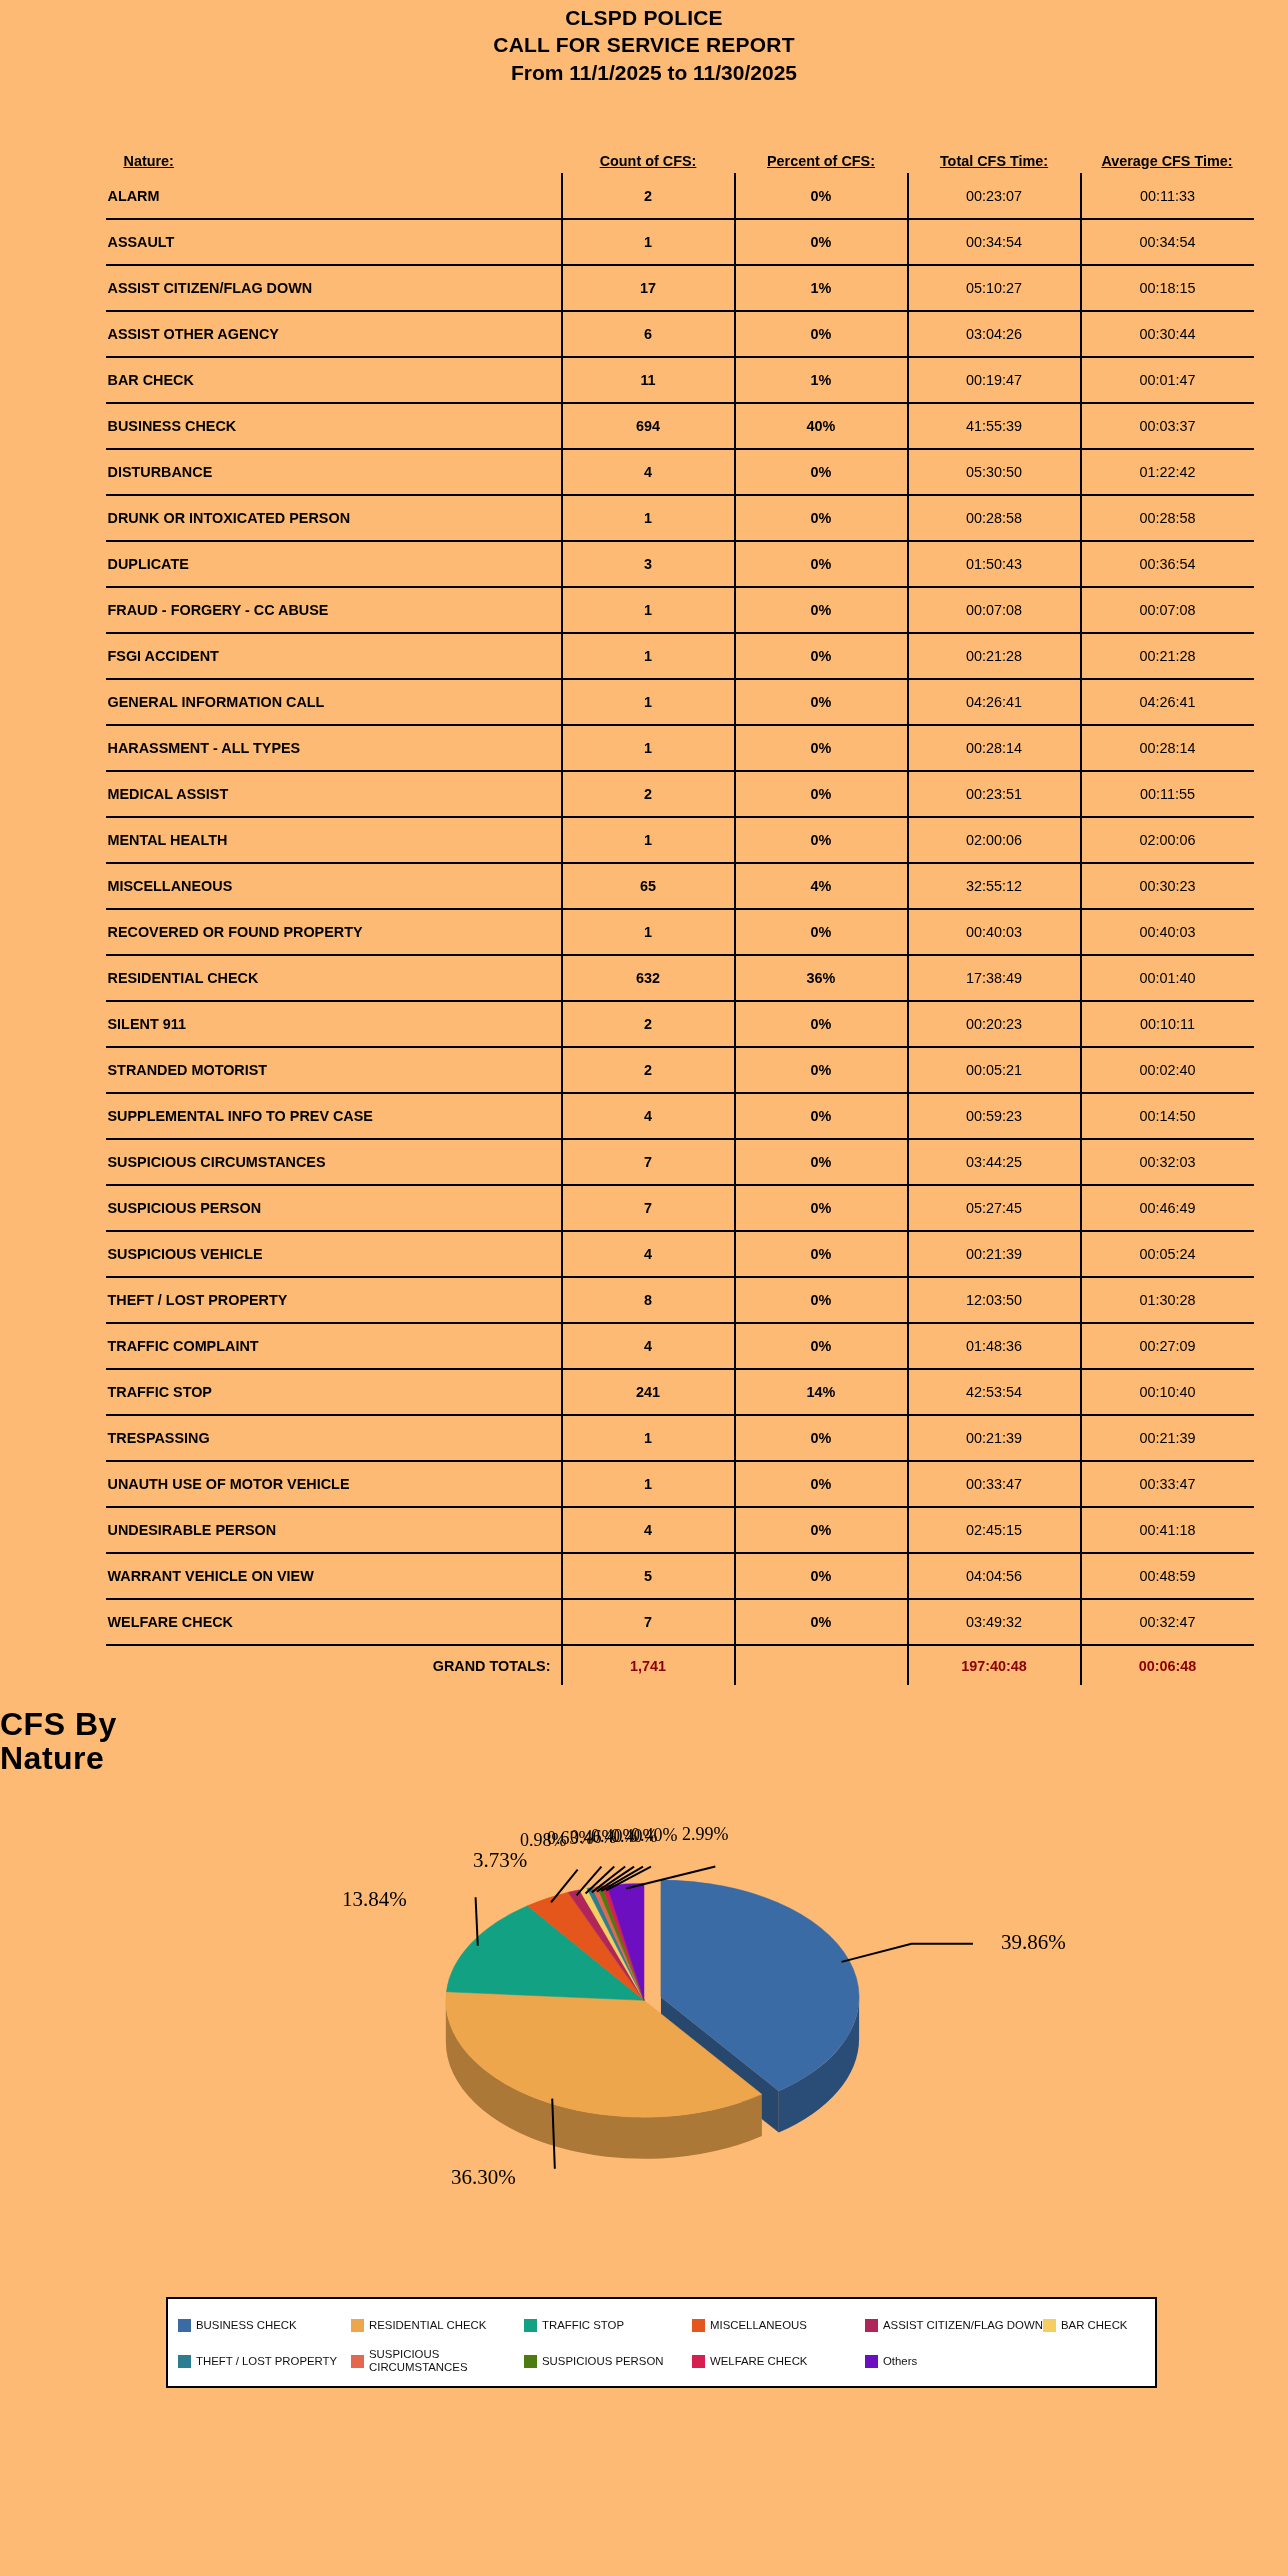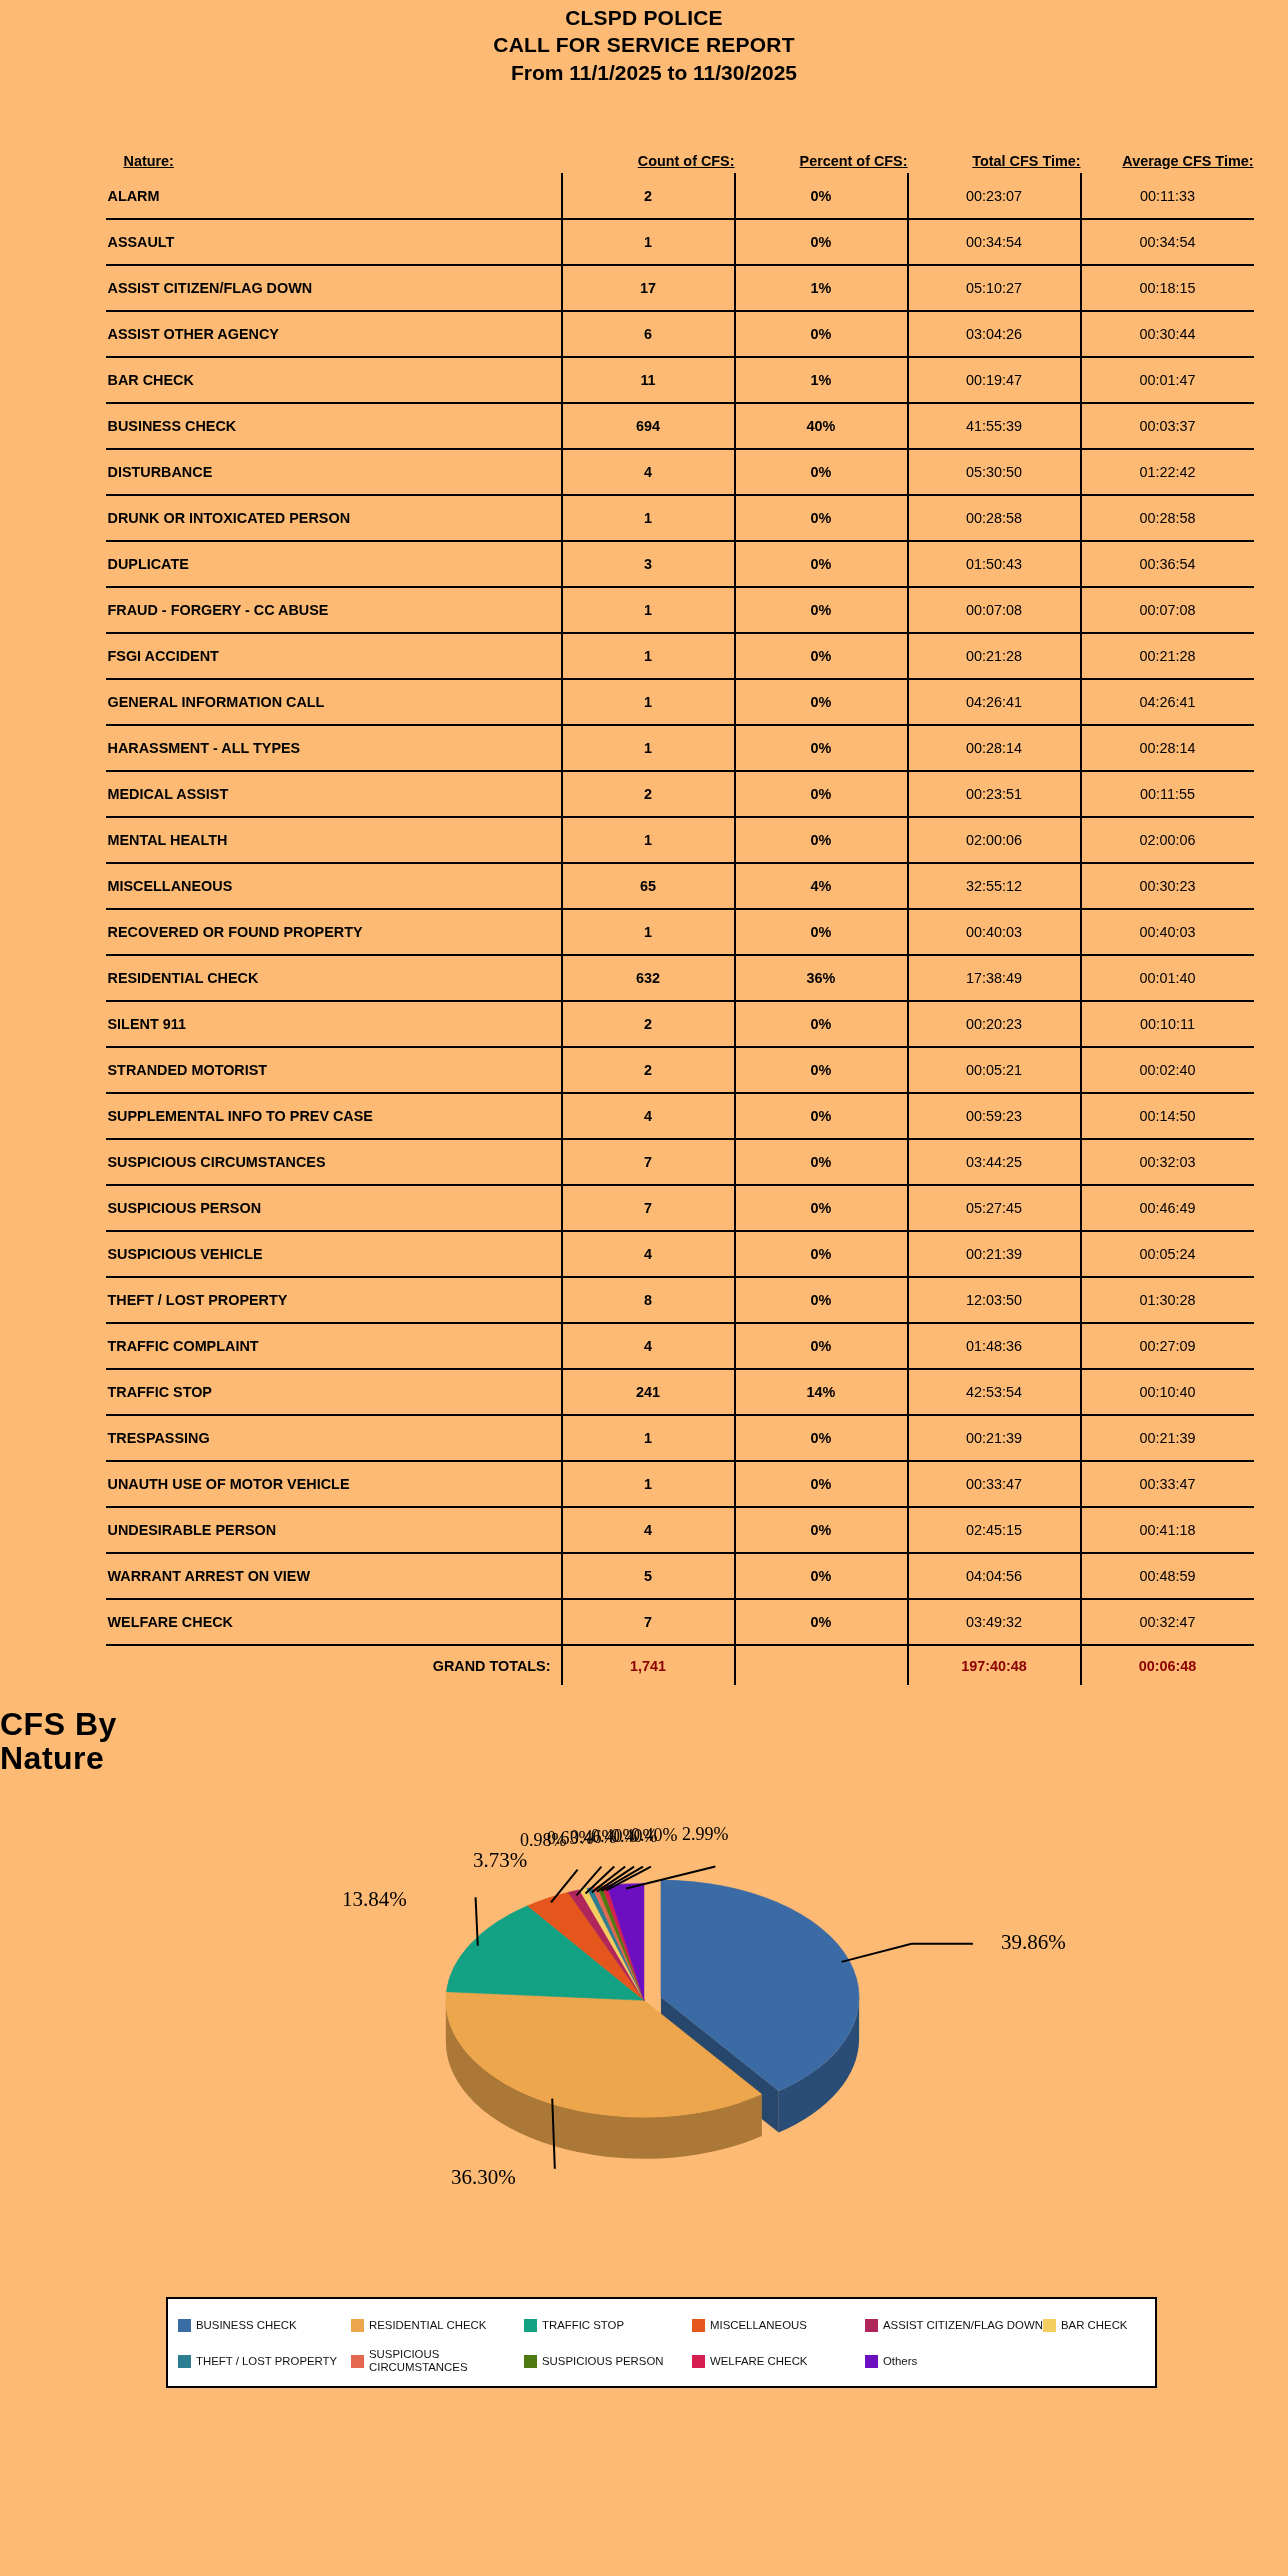--- a/index.html
+++ b/index.html
@@ -60,21 +60,21 @@
     padding: 0 0 4px 0;
     vertical-align: bottom;
     border: none;
     white-space: nowrap;
   }
   table.cfs thead th span.hdr {
     text-decoration: underline;
     display: inline-block;
   }
   table.cfs thead th.h-nature { text-align: left; padding-left: 18px; }
-  table.cfs thead th.h-num    { text-align: right; }
+  table.cfs thead th.h-num    { text-align: center; }
 
   table.cfs tbody td {
     font-size: 14.4px;
     height: 46px;
     border-top: 2px solid #000;
     border-bottom: 0;
     padding: 0 6px;
   }
   table.cfs tbody tr:first-child td { border-top: 0; }
   table.cfs tbody td.nature {
@@ -432,21 +432,21 @@
             <td class="avg">00:33:47</td>
           </tr>
           <tr>
             <td class="nature">UNDESIRABLE PERSON</td>
             <td class="count">4</td>
             <td class="percent">0%</td>
             <td class="total">02:45:15</td>
             <td class="avg">00:41:18</td>
           </tr>
           <tr>
-            <td class="nature">WARRANT ARREST ON VIEW</td>
+            <td class="nature">WARRANT VEHICLE ON VIEW</td>
             <td class="count">5</td>
             <td class="percent">0%</td>
             <td class="total">04:04:56</td>
             <td class="avg">00:48:59</td>
           </tr>
           <tr>
             <td class="nature">WELFARE CHECK</td>
             <td class="count">7</td>
             <td class="percent">0%</td>
             <td class="total">03:49:32</td>

